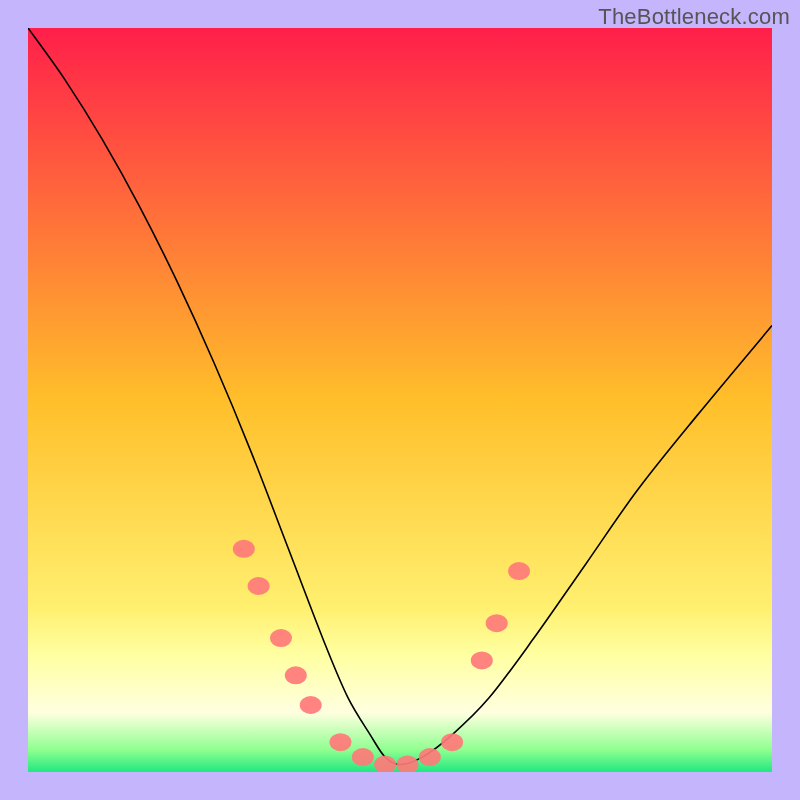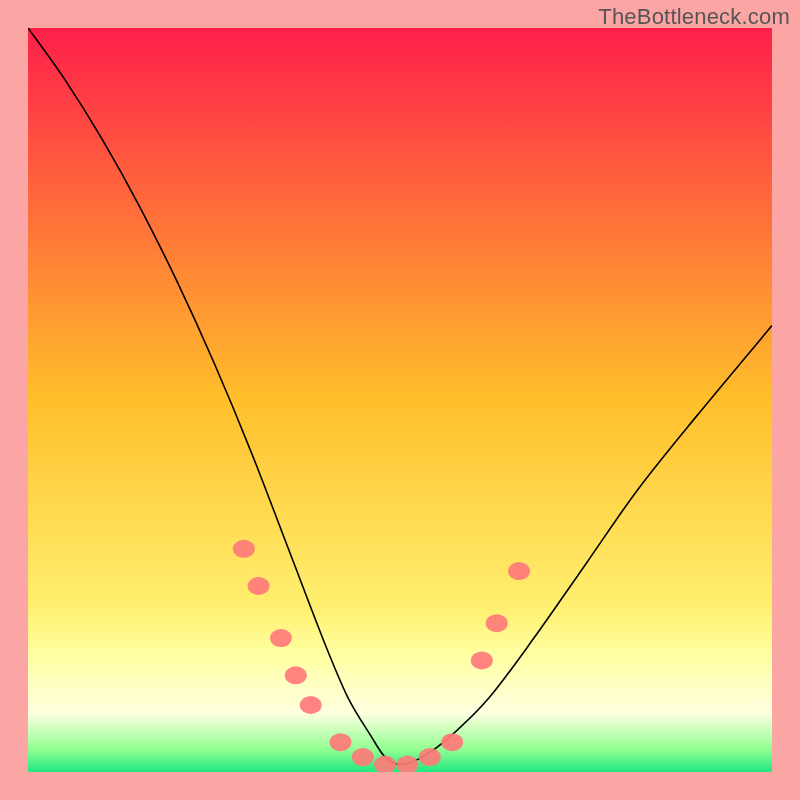--- a/index.html
+++ b/index.html
@@ -9,21 +9,21 @@
     height: 800px;
     overflow: hidden;
     background: #000;
     font-family: Arial, Helvetica, sans-serif;
   }
   .frame {
     position: absolute;
     top: 0; left: 0;
     width: 800px;
     height: 800px;
-    background: #fca5a5;
+    background: #c4b5fd;
   }
   .plot {
     position: absolute;
     top: 28px;
     left: 28px;
     width: 744px;
     height: 744px;
     overflow: hidden;
   }
   .watermark {

